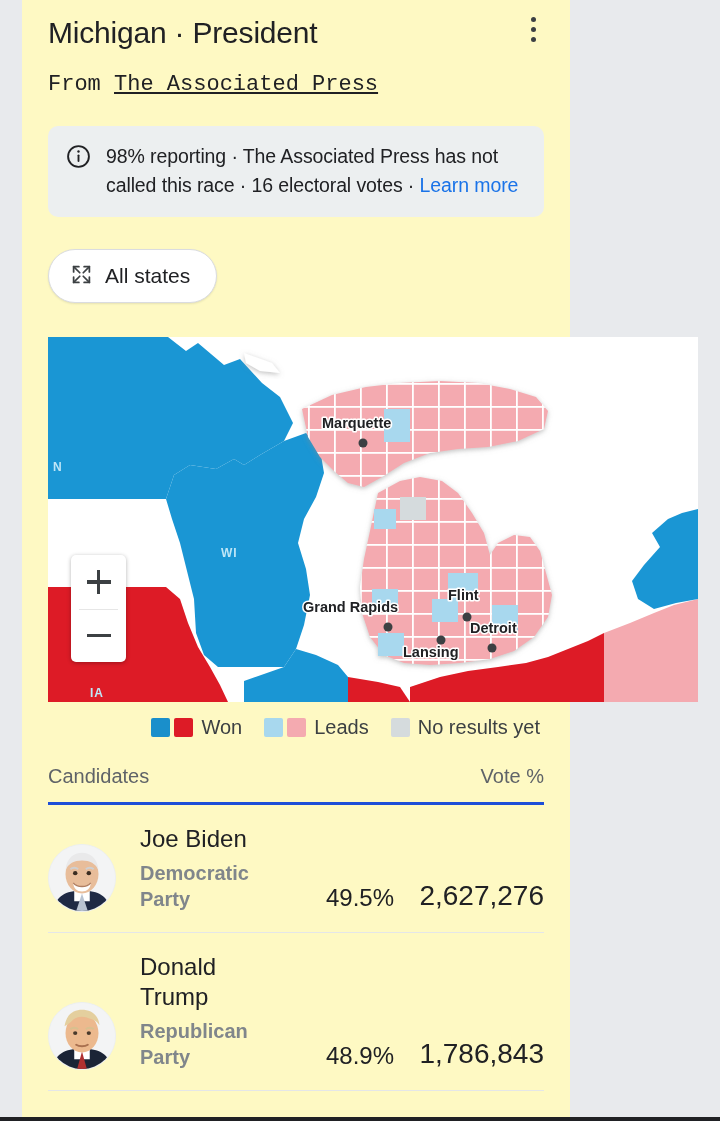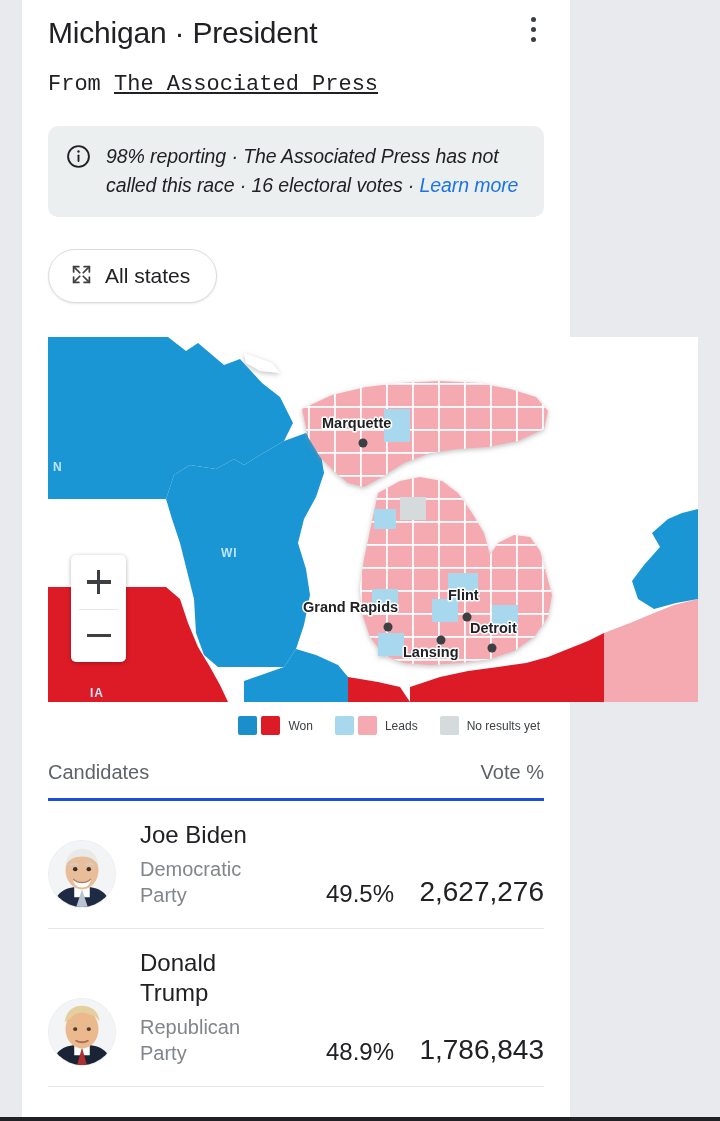--- a/index.html
+++ b/index.html
@@ -6,21 +6,21 @@
   html, body {
     width: 720px; height: 1121px;
     font-family: "Liberation Sans", sans-serif;
     background: #e8eaed;
     overflow: hidden;
   }
   #page { position: relative; width: 720px; height: 1121px; background: #e8eaed; }
 
   .card {
     position: absolute; left: 22px; top: 0; width: 548px; min-height: 1121px;
-    background: #ffffff;
+    background: #fef9c3;
   }
 
   
   .header { padding: 14px 26px 0 26px; position: relative; }
   .title {
     font-size: 30px; color: #202124; font-weight: 400;
     letter-spacing: -0.2px; line-height: 38px;
   }
   .source-line {
     margin-top: 21px; font-size: 22px; color: #202124; line-height: 24px; font-family: Liberation Mono, monospace;
@@ -36,21 +36,20 @@
 
   
   .banner {
     margin: 29px 26px 0 26px; background: #eceff0; border-radius: 10px;
     padding: 16px 18px 17px 18px; display: flex; gap: 15px;
   }
   .info-icon { flex: 0 0 auto; width: 25px; height: 25px; margin-top: 2px; }
   .banner-text {
     font-size: 19.5px; line-height: 29px; color: #202124;
     letter-spacing: -0.1px;
-    font-style: italic;
   }
   .banner-link { color: #1a73e8; cursor: pointer; }
 
   
   .chip-row { padding: 32px 26px 0 26px; }
   .chip {
     display: inline-flex; align-items: center; gap: 13px;
     height: 54px; padding: 0 26px 0 22px;
     border: 1px solid #dadce0; border-radius: 27px;
     background: #fff; cursor: pointer;
@@ -94,21 +93,21 @@
   .minus-h { width: 24px; height: 3.5px; }
 
   
   .legend {
     display: flex; align-items: center; justify-content: flex-end;
     gap: 22px; padding: 14px 30px 0 0;
   }
   .legend-item { display: flex; align-items: center; gap: 8px; }
   .sw-pair { display: flex; gap: 4px; }
   .sw { width: 19px; height: 19px; border-radius: 2px; }
-  .legend-label { font-size: 12px; color: #3c4043; }
+  .legend-label { font-size: 20px; color: #3c4043; }
 
   
   .table { margin: 26px 26px 0 26px; }
   .thead {
     display: flex; align-items: baseline; padding-bottom: 14px;
     border-bottom: 3px solid #1d4ed8;
   }
   .th-candidates { flex: 1; font-size: 20px; color: #5f6368; }
   .th-pct { width: 128px; text-align: right; font-size: 20px; color: #5f6368; }
   .th-count { width: 150px; text-align: right; font-size: 20px; color: #5f6368; }
@@ -118,21 +117,21 @@
     border-bottom: 1px solid #e4e6e8;
   }
   .avatar {
     width: 68px; height: 68px; border-radius: 50%; overflow: hidden;
     flex: 0 0 auto; margin-right: 24px; background: #f1f3f4;
     border: 1px solid #eceff1;
   }
   .avatar svg { display: block; width: 100%; height: 100%; }
   .cand-main { flex: 1; }
   .cand-name { font-size: 24px; color: #202124; line-height: 30px; }
-  .cand-party { font-size: 20px; color: #80868b; margin-top: 6px; line-height: 26px; }
+  .cand-party { font-size: 20px; color: #80868b; margin-top: 6px; line-height: 26px; font-weight: bold; }
   .cand-pct { width: 128px; text-align: right; font-size: 24px; color: #202124; }
   .cand-count { width: 150px; text-align: right; font-size: 28px; color: #202124; }
 
   .bottom-edge {
     position: absolute; left: 0; bottom: 0; width: 720px; height: 4px; background: #202124;
   }
 </style>
 </head>
 <body>
 

